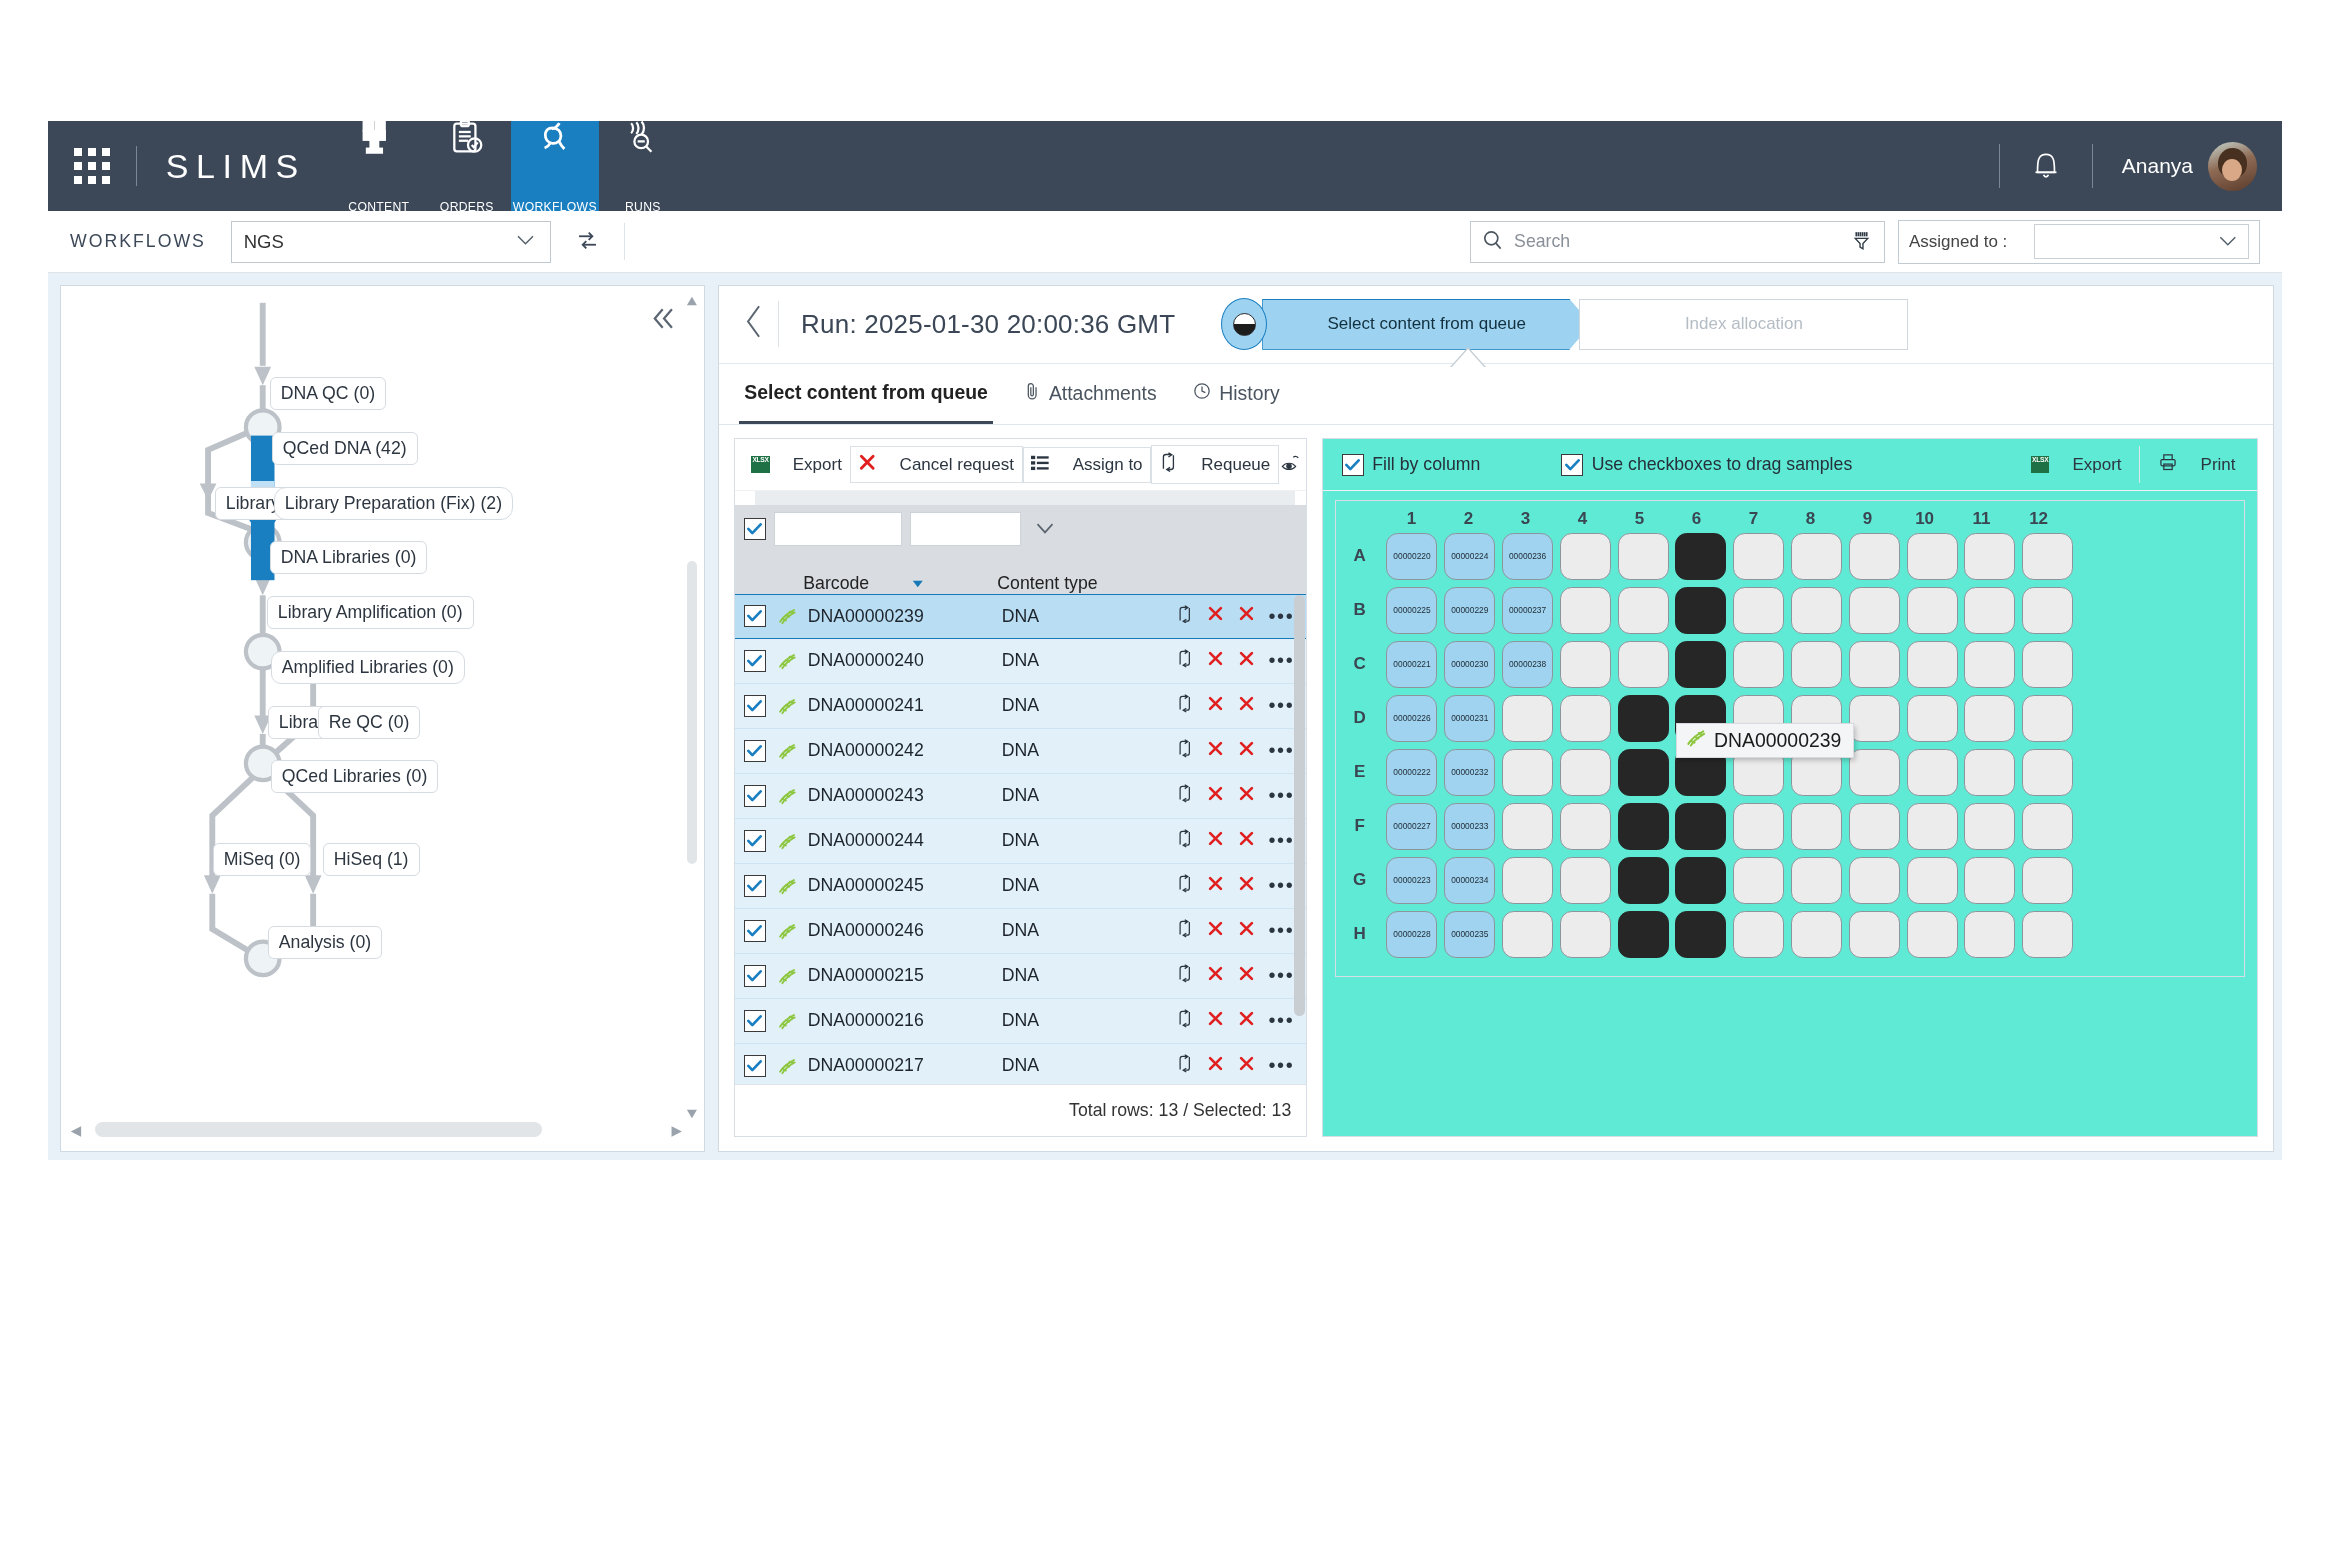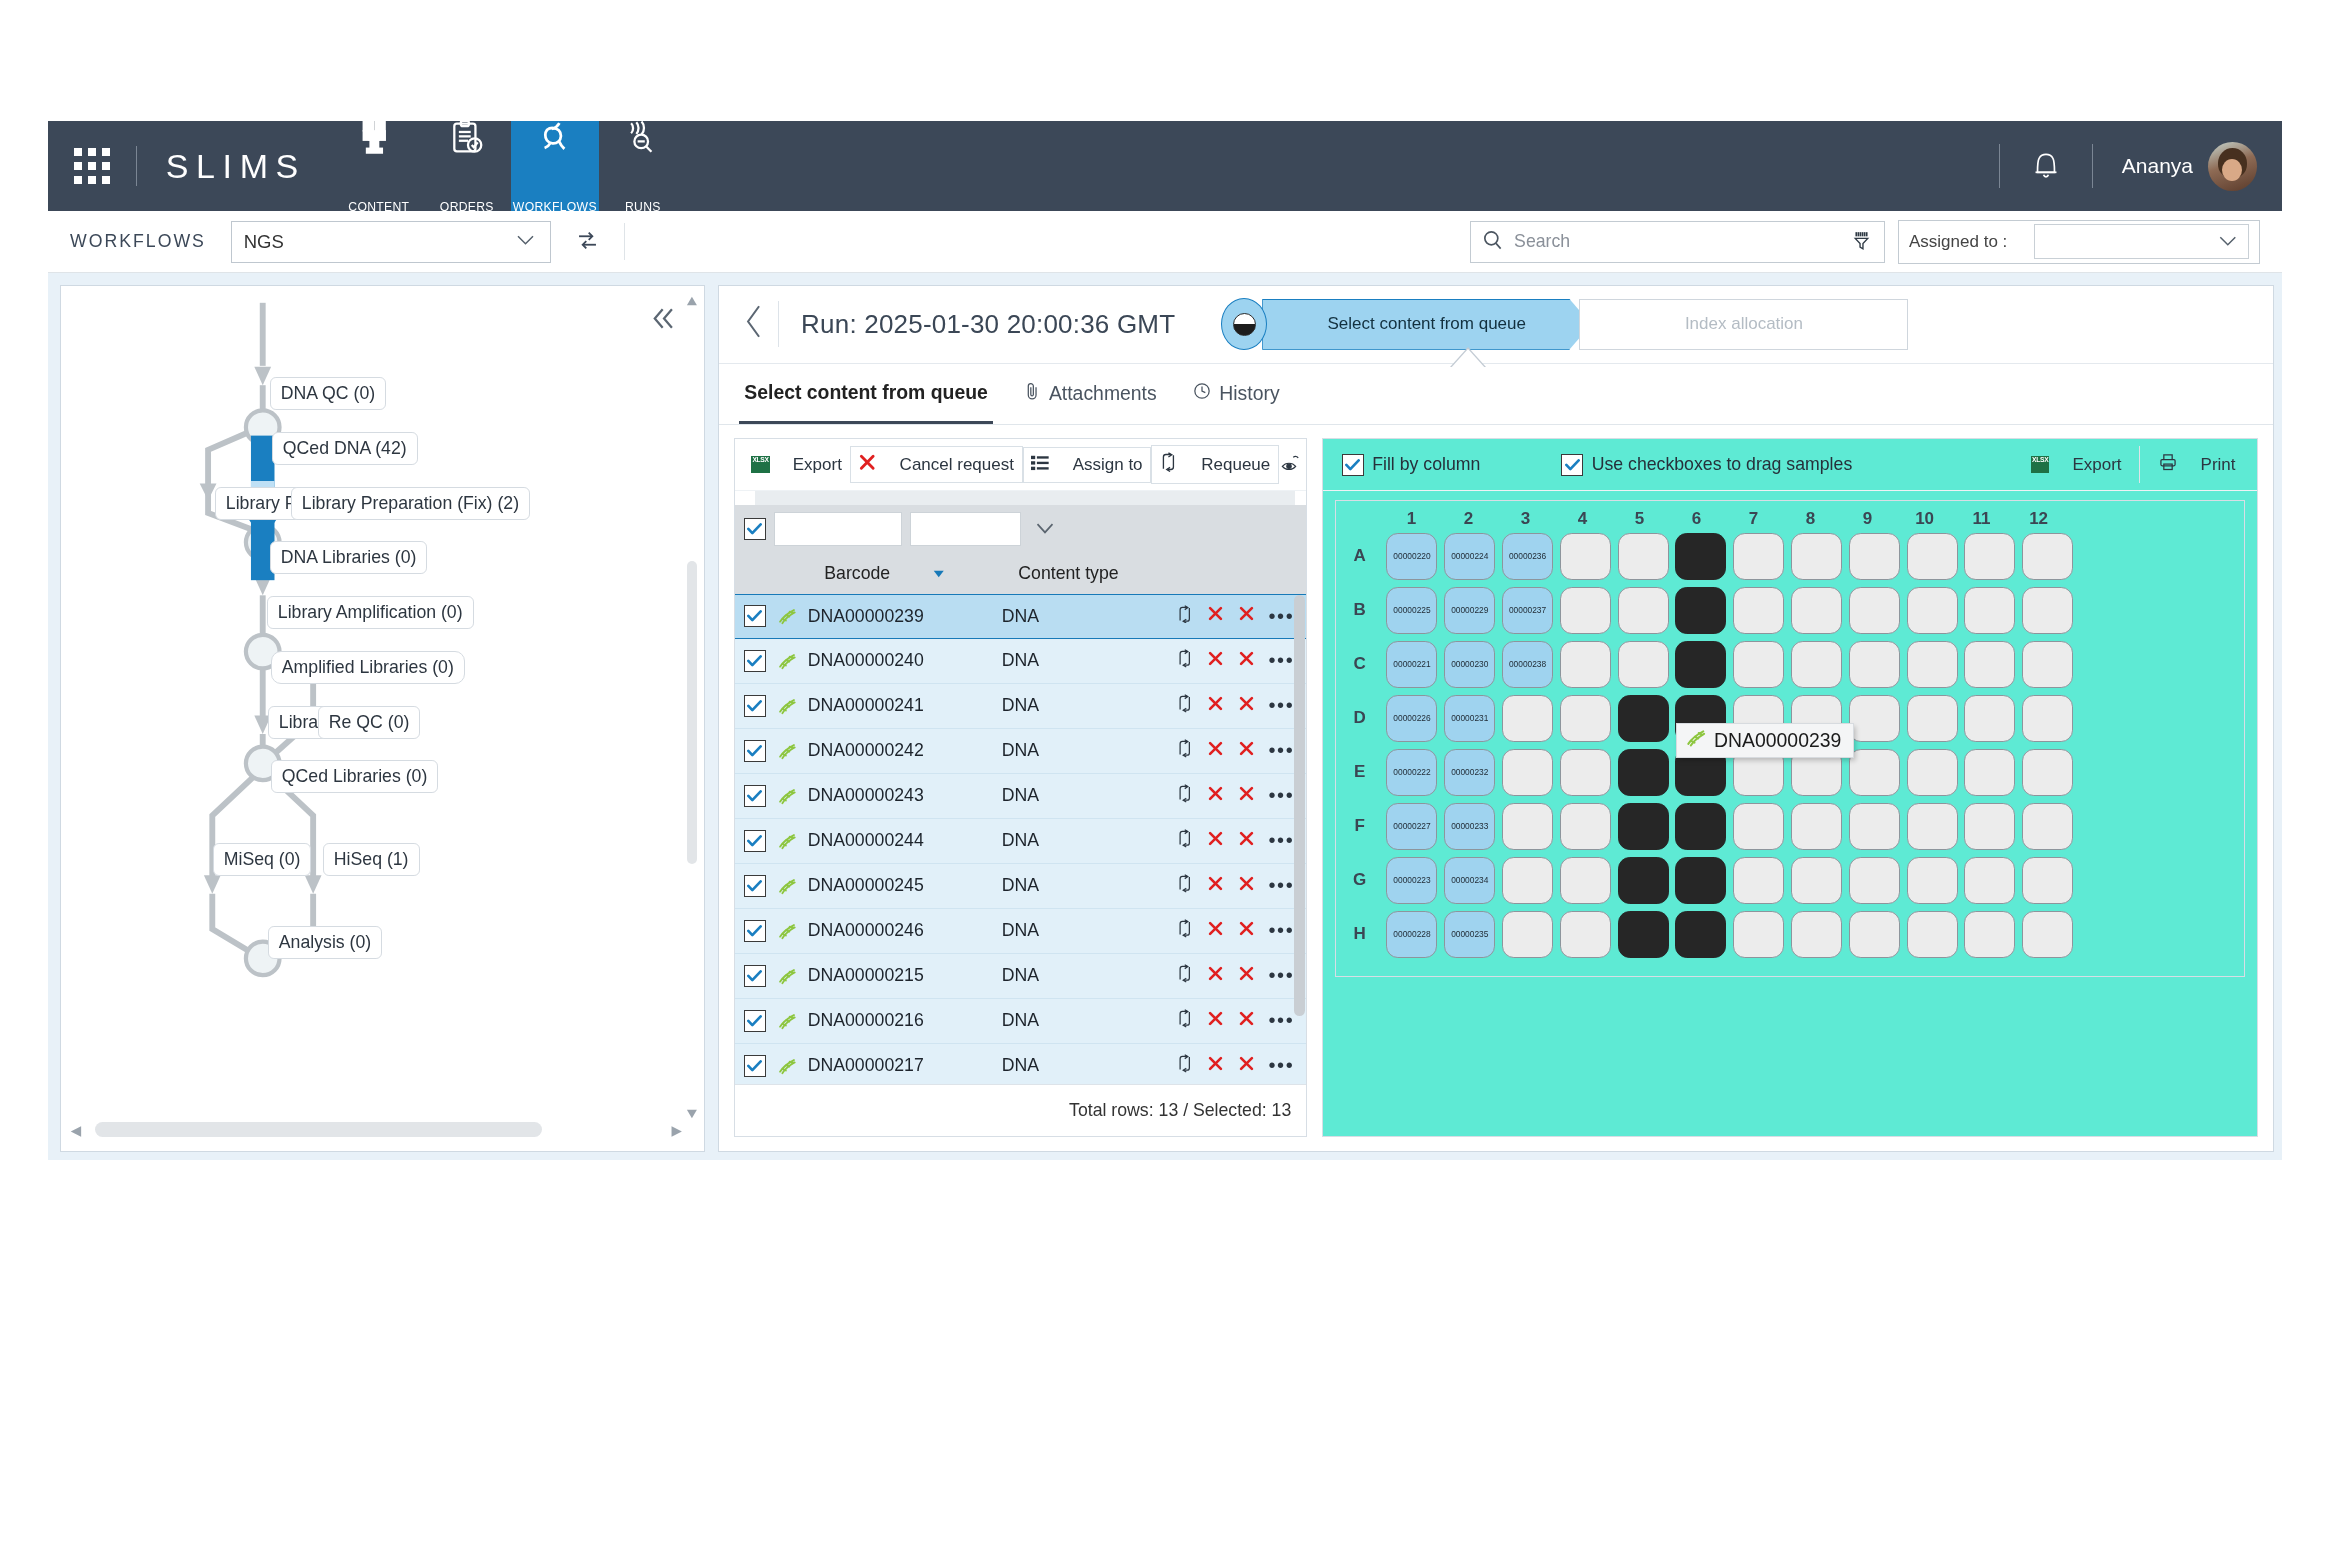--- a/index.html
+++ b/index.html
@@ -232,22 +232,22 @@
   .filterrow {
     background: #d9dde1; display: flex; align-items: center; height: 49px; padding-left: 8.4px; gap: 8.4px;
   }
   .cb {
     width: 22px; height: 22px; border: 1.7px solid #3a3a3a; background: #fff;
     display: flex; align-items: center; justify-content: center; flex: none; cursor: pointer;
   }
   .cb svg { display: block; }
   .fi { height: 34px; background: #fff; border: 0.8px solid #cdd3d8; }
   .headrow {
-    background: #d9dde1; display: flex; align-items: center; height: 40px;
-    font-size: 17.7px; color: #222; padding-left: 25px;
+    background: #d9dde1; display: flex; align-items: flex-end; height: 40px;
+    font-size: 17.7px; color: #222; padding-left: 4px;
   }
   .rowsarea { flex: 1; overflow: hidden; position: relative; background:#fff; }
   .trow {
     display: flex; align-items: center; height: 45px;
     background: #e1f0f9; border-bottom: 0.8px solid #cfe4f1; font-size: 17.7px; color: #1d242c;
     padding-left: 8.4px;
   }
   .trow.sel { background: #b9ddf2; border-top: 1.7px solid #1779b8; border-bottom: 1.7px solid #1779b8; }
   .c-check { width: 32px; flex: none; }
   .c-dna { width: 32px; flex: none; display: flex; align-items: center; }
@@ -509,21 +509,21 @@
           </svg>
         </span>
       </div>
 
       <div class="node" style="left:209px; top:91px;">
         <span>DNA QC (0)</span></div>
       <div class="node" style="left:211px; top:146px;">
         <span>QCed DNA (42)</span></div>
       <div class="node" style="left:154px; top:201px;">
         <span>Library Prep</span></div>
-      <div class="node" style="left:230px; top:201px;">
+      <div class="node" style="left:213px; top:201px;border-radius:12px;">
         <span>Library Preparation (Fix) (2)</span></div>
       <div class="node" style="left:209px; top:255px;">
         <span>DNA Libraries (0)</span></div>
       <div class="node" style="left:206px; top:310px;">
         <span>Library Amplification (0)</span></div>
       <div class="node" style="left:210px; top:365px;border-radius:10px;">
         <span>Amplified Libraries (0)</span></div>
       <div class="node" style="left:207px; top:420px;">
         <span>Library QC (</span></div>
       <div class="node" style="left:257px; top:420px;">

